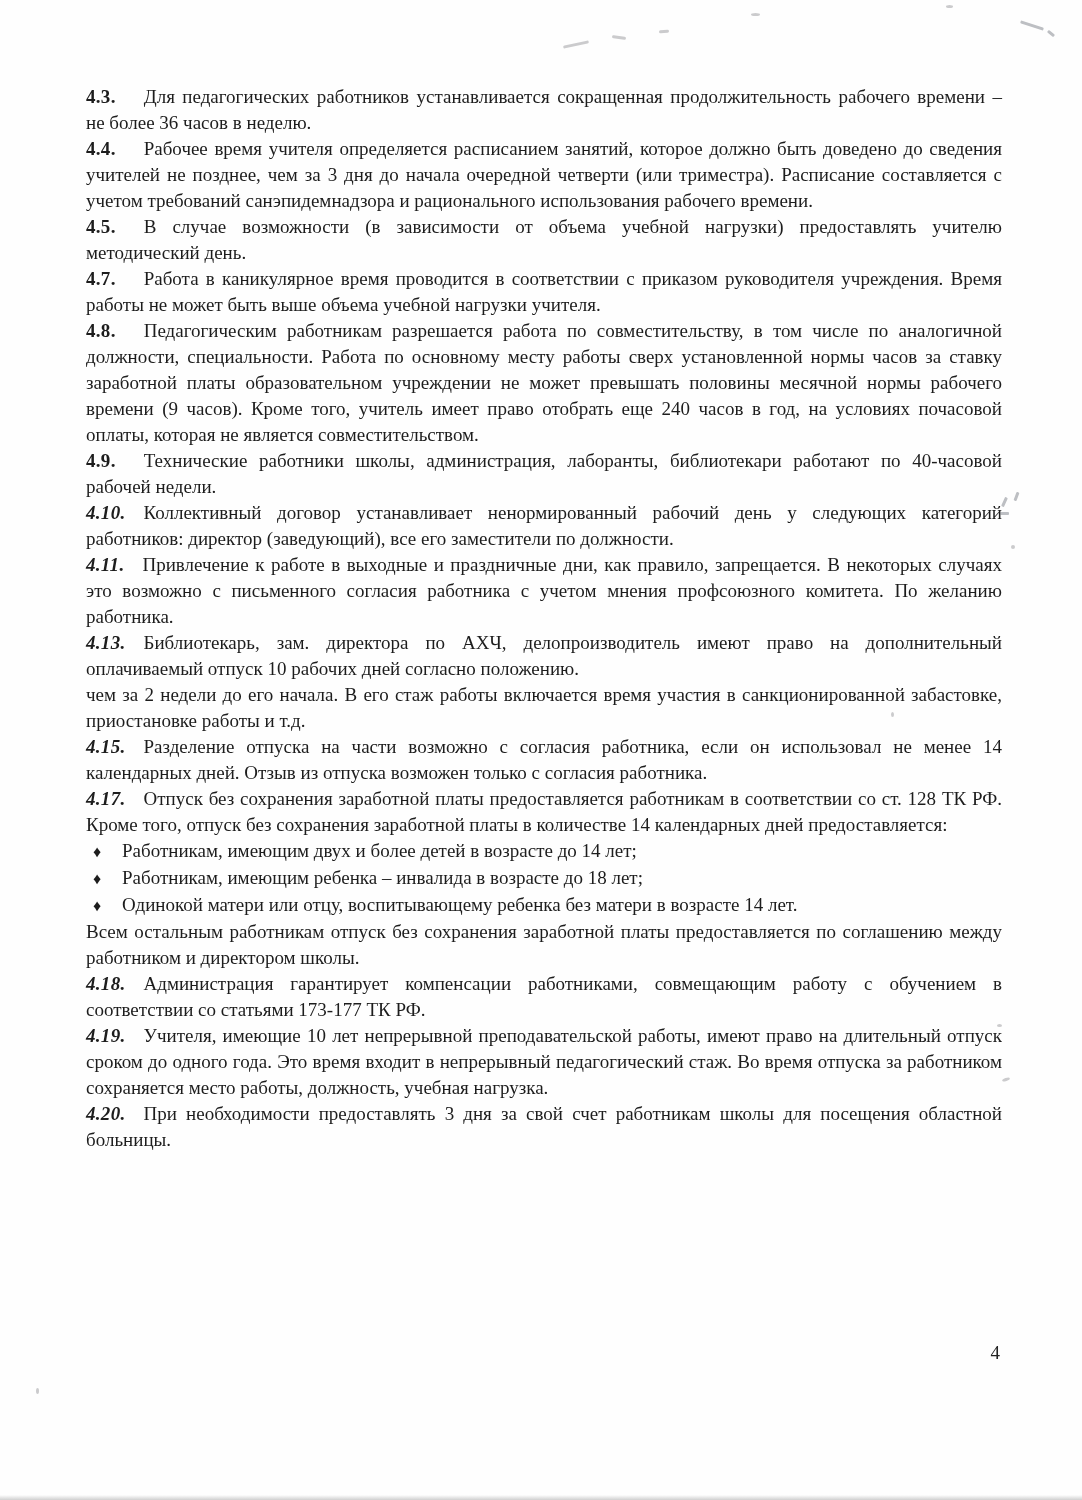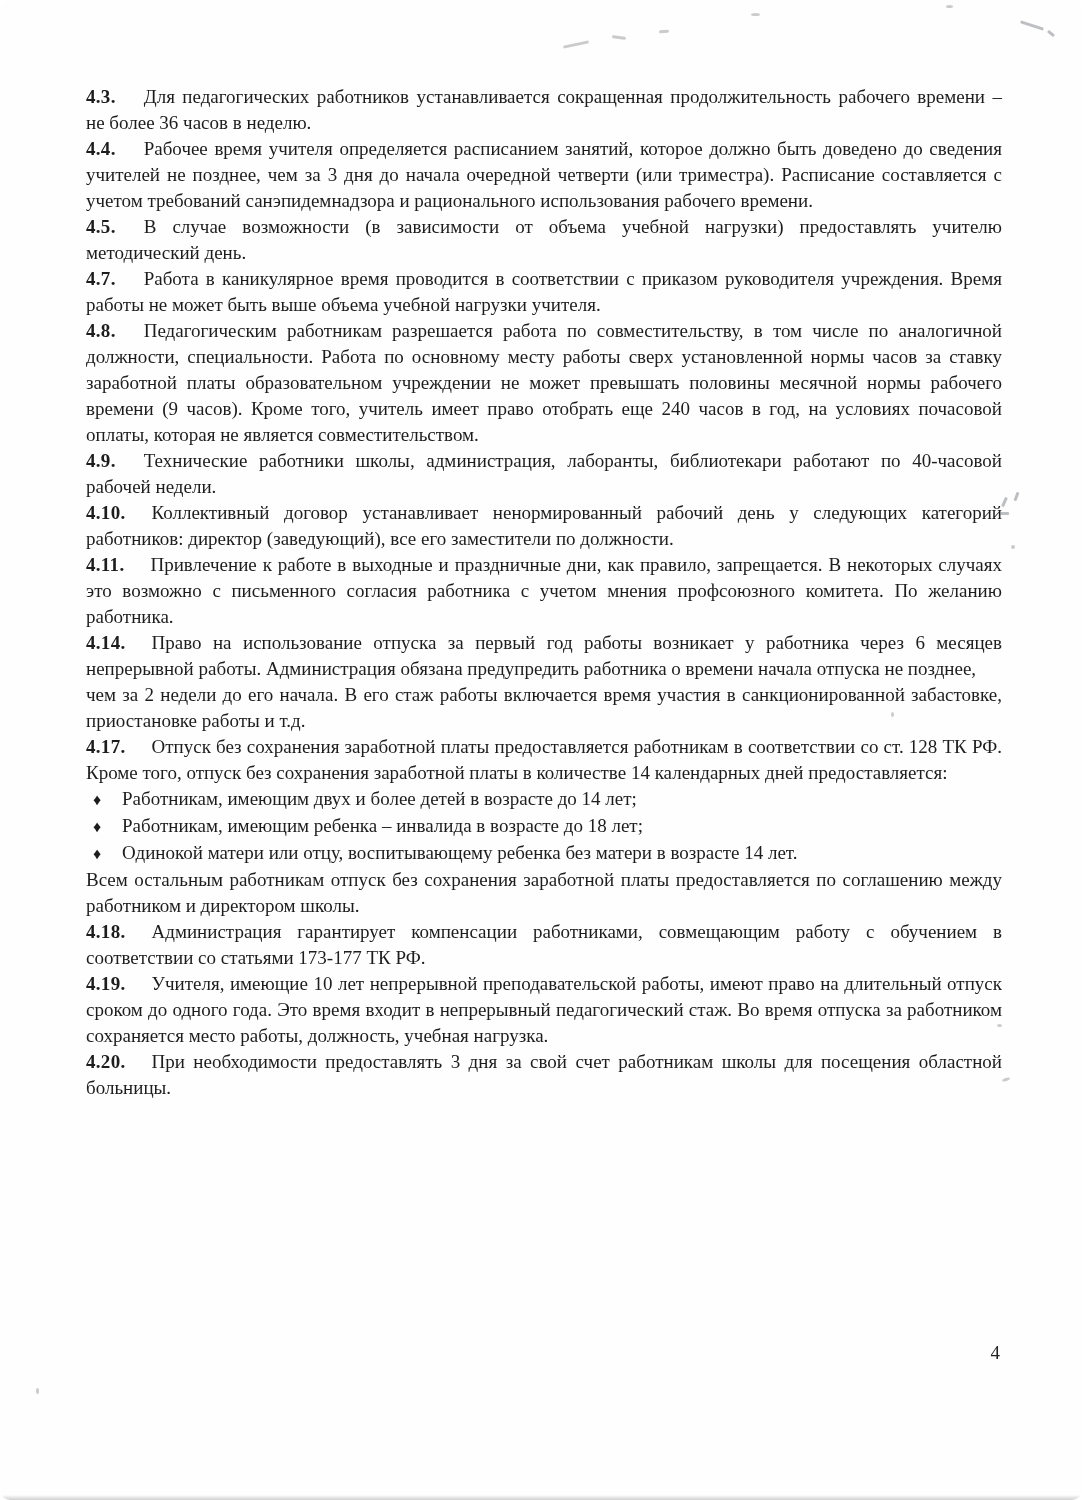--- a/index.html
+++ b/index.html
@@ -9,41 +9,40 @@
     background: #ffffff;
   }
   .page {
     position: relative;
     width: 1082px;
     height: 1500px;
     background: #fefefe;
     overflow: hidden;
     font-family: "Liberation Serif", "DejaVu Serif", serif;
     color: #1d1d1d;
-    border-radius: 10px;
   }
   .content {
     position: absolute;
     left: 86px;
     top: 84px;
     width: 916px;
     font-size: 19px;
     line-height: 26px;
     text-align: justify;
   }
   .content p {
     margin: 0;
     padding: 0;
   }
   .num {
     font-weight: 700;
     letter-spacing: 0.3px;
   }
   .num.wide { margin-right: 28px; }
-  .num.narrow { margin-right: 26px; }
+  .num.narrow { margin-right: 18px; font-style: italic; }
   p.bullet .marker {
     display: inline-block;
     width: 14px;
     margin-left: 7px;
     margin-right: 15px;
     font-size: 16px;
     text-align: justify;
   }
   .page-number {
     position: absolute;
@@ -79,22 +78,23 @@
 
   <div class="content">
       <p><span class="num wide">4.3.</span>Для педагогических работников устанавливается сокращенная продолжительность рабочего времени – не более 36 часов в неделю.</p>
       <p><span class="num wide">4.4.</span>Рабочее время учителя определяется расписанием занятий, которое должно быть доведено до сведения учителей не позднее, чем за 3 дня до начала очередной четверти (или триместра). Расписание составляется с учетом требований санэпидемнадзора и рационального использования рабочего времени.</p>
       <p><span class="num wide">4.5.</span>В случае возможности (в зависимости от объема учебной нагрузки) предоставлять учителю методический день.</p>
       <p><span class="num wide">4.7.</span>Работа в каникулярное время проводится в соответствии с приказом руководителя учреждения. Время работы не может быть выше объема учебной нагрузки учителя.</p>
       <p><span class="num wide">4.8.</span>Педагогическим работникам разрешается работа по совместительству, в том числе по аналогичной должности, специальности. Работа по основному месту работы сверх установленной нормы часов за ставку заработной платы образовательном учреждении не может превышать половины месячной нормы рабочего времени (9 часов). Кроме того, учитель имеет право отобрать еще 240 часов в год, на условиях почасовой оплаты, которая не является совместительством.</p>
       <p><span class="num wide">4.9.</span>Технические работники школы, администрация, лаборанты, библиотекари работают по 40-часовой рабочей недели.</p>
       <p><span class="num narrow">4.10.</span>Коллективный договор устанавливает ненормированный рабочий день у следующих категорий работников: директор (заведующий), все его заместители по должности.</p>
       <p><span class="num narrow">4.11.</span>Привлечение к работе в выходные и праздничные дни, как правило, запрещается. В некоторых случаях это возможно с письменного согласия работника с учетом мнения профсоюзного комитета. По желанию работника.</p>
-      <p><span class="num narrow">4.14.</span>Право на использование отпуска за первый год работы возникает у работника через 6 месяцев непрерывной работы. Администрация обязана предупредить работника о времени начала отпуска не позднее,</p>
+      <p><span class="num narrow">4.13.</span>Библиотекарь, зам. директора по АХЧ, делопроизводитель имеют право на дополнительный оплачиваемый отпуск 10 рабочих дней согласно положению.</p>
       <p>чем за 2 недели до его начала. В его стаж работы включается время участия в санкционированной забастовке, приостановке работы и т.д.</p>
+      <p><span class="num narrow">4.15.</span>Разделение отпуска на части возможно с согласия работника, если он использовал не менее 14 календарных дней. Отзыв из отпуска возможен только с согласия работника.</p>
       <p><span class="num narrow">4.17.</span>Отпуск без сохранения заработной платы предоставляется работникам в соответствии со ст. 128 ТК РФ. Кроме того, отпуск без сохранения заработной платы в количестве 14 календарных дней предоставляется:</p>
       <p class="bullet"><span class="marker">♦</span>Работникам, имеющим двух и более детей в возрасте до 14 лет;</p>
       <p class="bullet"><span class="marker">♦</span>Работникам, имеющим ребенка – инвалида в возрасте до 18 лет;</p>
       <p class="bullet"><span class="marker">♦</span>Одинокой матери или отцу, воспитывающему ребенка без матери в возрасте 14 лет.</p>
       <p>Всем остальным работникам отпуск без сохранения заработной платы предоставляется по соглашению между работником и директором школы.</p>
       <p><span class="num narrow">4.18.</span>Администрация гарантирует компенсации работниками, совмещающим работу с обучением в соответствии со статьями 173-177 ТК РФ.</p>
       <p><span class="num narrow">4.19.</span>Учителя, имеющие 10 лет непрерывной преподавательской работы, имеют право на длительный отпуск сроком до одного года. Это время входит в непрерывный педагогический стаж. Во время отпуска за работником сохраняется место работы, должность, учебная нагрузка.</p>
       <p><span class="num narrow">4.20.</span>При необходимости предоставлять 3 дня за свой счет работникам школы для посещения областной больницы.</p>
     </div>
 

